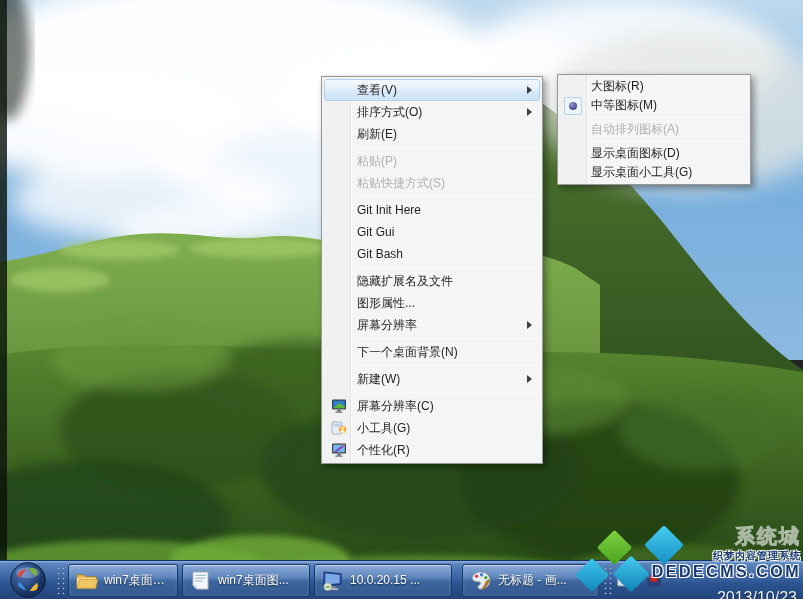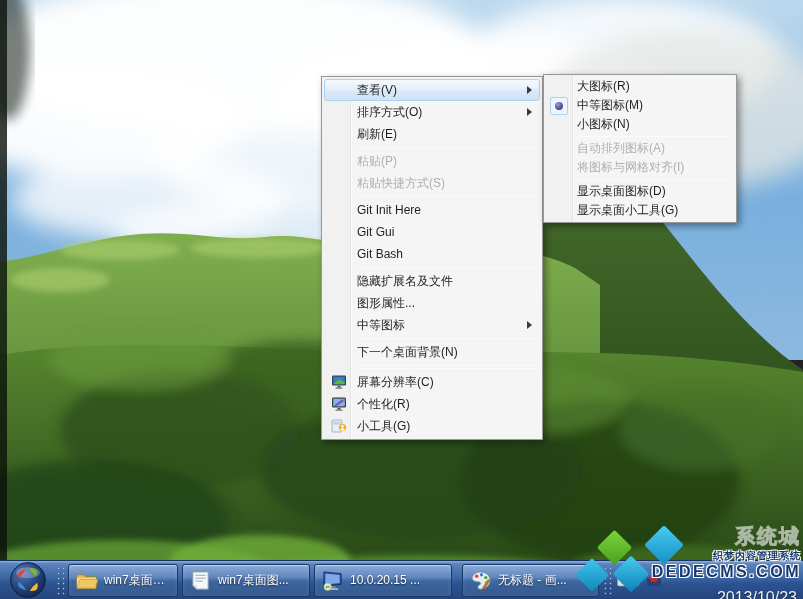--- a/index.html
+++ b/index.html
@@ -12,21 +12,21 @@
   .wallpaper{position:absolute;inset:0;width:803px;height:599px;display:block;}
 
   
   .menu{
     position:absolute;background:#f5f5f5;border:1px solid #979797;
     padding:2px;box-shadow:3px 3px 7px rgba(0,0,0,.4);
     background-image:linear-gradient(90deg,#f1f1f1 0,#f1f1f1 28px,#e2e3e3 28px,#e2e3e3 29px,#fbfbfb 29px,#fbfbfb 30px,#f5f5f5 30px);
     z-index:30;font-size:12px;color:#1f1f1f;
   }
   .menu-main{left:321px;top:76px;width:222px;}
-  .menu-sub{left:543px;top:74px;width:194px;}
+  .menu-sub{left:557px;top:74px;width:194px;}
   .mi{position:relative;height:22px;display:flex;align-items:center;
       padding:0 6px 0 32px;border:1px solid transparent;border-radius:3px;margin:0;}
   .menu-sub .mi{height:19px;padding-left:30px;}
   .mi .lbl{white-space:nowrap;}
   .mi .shortcut{margin-left:auto;padding-right:34px;}
   .mi.hl{
     background:linear-gradient(180deg,#f4f9fd 0%,#e6f0fa 45%,#d9e9f9 55%,#cde3f7 100%);
     border:1px solid #aed1f2;
   }
   .mi.disabled .lbl{color:#b0b0b0;}
@@ -198,87 +198,85 @@
       <span class="lbl">Git Bash</span>
     </div>
     <div class="msep"></div>
     <div class="mi">
       <span class="lbl">隐藏扩展名及文件</span>
     </div>
     <div class="mi">
       <span class="lbl">图形属性...</span>
     </div>
     <div class="mi">
-      <span class="lbl">中等图标</span>
+      <span class="lbl">屏幕分辨率</span>
       <span class="arrow"></span>
     </div>
     <div class="msep"></div>
     <div class="mi">
       <span class="lbl">下一个桌面背景(N)</span>
     </div>
     <div class="msep"></div>
+    <div class="mi">
+      <span class="lbl">新建(W)</span>
+      <span class="arrow"></span>
+    </div>
     <div class="msep"></div>
     <div class="mi">
       <span class="mic">
         <svg viewBox="0 0 16 16">
             <rect x="1" y="1.5" width="14" height="10" rx="1.2" fill="#3b3f44"></rect>
             <rect x="2.2" y="2.7" width="11.6" height="7.6" fill="#2f7fd0"></rect>
             <path d="M2.2,10.3 L8,5 L13.8,8.5 L13.8,10.3 Z" fill="#5fb53a"></path>
             <rect x="6.4" y="12" width="3.2" height="1.6" fill="#555"></rect>
             <rect x="4.4" y="13.6" width="7.2" height="1.2" rx="0.5" fill="#777"></rect>
           </svg>
       </span>
       <span class="lbl">屏幕分辨率(C)</span>
+    </div>
+    <div class="mi">
+      <span class="mic">
+        <svg viewBox="0 0 16 16">
+            <rect x="1" y="2" width="10" height="12" rx="1" fill="#e8eef5" stroke="#8fa3b8" stroke-width="0.8"></rect>
+            <rect x="2.4" y="3.6" width="7.2" height="3" fill="#bcd2e8"></rect>
+            <circle cx="11.5" cy="9.5" r="3.6" fill="#f6a821"></circle>
+            <circle cx="11.5" cy="8.3" r="1.3" fill="#fff"></circle>
+            <path d="M9.3,11.8 Q11.5,13.6 13.7,11.8 Q13.2,9.9 11.5,9.9 Q9.8,9.9 9.3,11.8 Z" fill="#fff"></path>
+          </svg>
+      </span>
+      <span class="lbl">小工具(G)</span>
     </div>
     <div class="mi">
       <span class="mic">
         <svg viewBox="0 0 16 16">
             <rect x="1" y="1.5" width="14" height="10" rx="1.2" fill="#3b3f44"></rect>
             <rect x="2.2" y="2.7" width="11.6" height="7.6" fill="#7db6e8"></rect>
             <path d="M3,9.5 L11,3.5 L13,5 L5,10.3 Z" fill="#7a4ec9"></path>
             <path d="M11.4,3.2 L13.3,4.7 L14,3.6 L12.3,2.4 Z" fill="#c9762e"></path>
             <rect x="6.4" y="12" width="3.2" height="1.6" fill="#555"></rect>
             <rect x="4.4" y="13.6" width="7.2" height="1.2" rx="0.5" fill="#777"></rect>
           </svg>
       </span>
       <span class="lbl">个性化(R)</span>
     </div>
-    <div class="mi">
-      <span class="mic">
-        <svg viewBox="0 0 16 16">
-            <rect x="1" y="2" width="10" height="12" rx="1" fill="#e8eef5" stroke="#8fa3b8" stroke-width="0.8"></rect>
-            <rect x="2.4" y="3.6" width="7.2" height="3" fill="#bcd2e8"></rect>
-            <circle cx="11.5" cy="9.5" r="3.6" fill="#f6a821"></circle>
-            <circle cx="11.5" cy="8.3" r="1.3" fill="#fff"></circle>
-            <path d="M9.3,11.8 Q11.5,13.6 13.7,11.8 Q13.2,9.9 11.5,9.9 Q9.8,9.9 9.3,11.8 Z" fill="#fff"></path>
-          </svg>
-      </span>
-      <span class="lbl">小工具(G)</span>
-    </div>
   </div>
 
   <div class="menu menu-sub">
     <div class="mi">
       <span class="lbl">大图标(R)</span>
     </div>
     <div class="mi">
       <span class="radio-box">
           <span class="radio-dot"></span>
         </span>
       <span class="lbl">中等图标(M)</span>
     </div>
-    <div class="mi">
-      <span class="lbl">小图标(N)</span>
-    </div>
     <div class="msep"></div>
     <div class="mi disabled">
       <span class="lbl">自动排列图标(A)</span>
-    </div>
-    <div class="mi disabled">
-      <span class="lbl">将图标与网格对齐(I)</span>
     </div>
     <div class="msep"></div>
     <div class="mi">
       <span class="lbl">显示桌面图标(D)</span>
     </div>
     <div class="mi">
       <span class="lbl">显示桌面小工具(G)</span>
     </div>
   </div>
 

